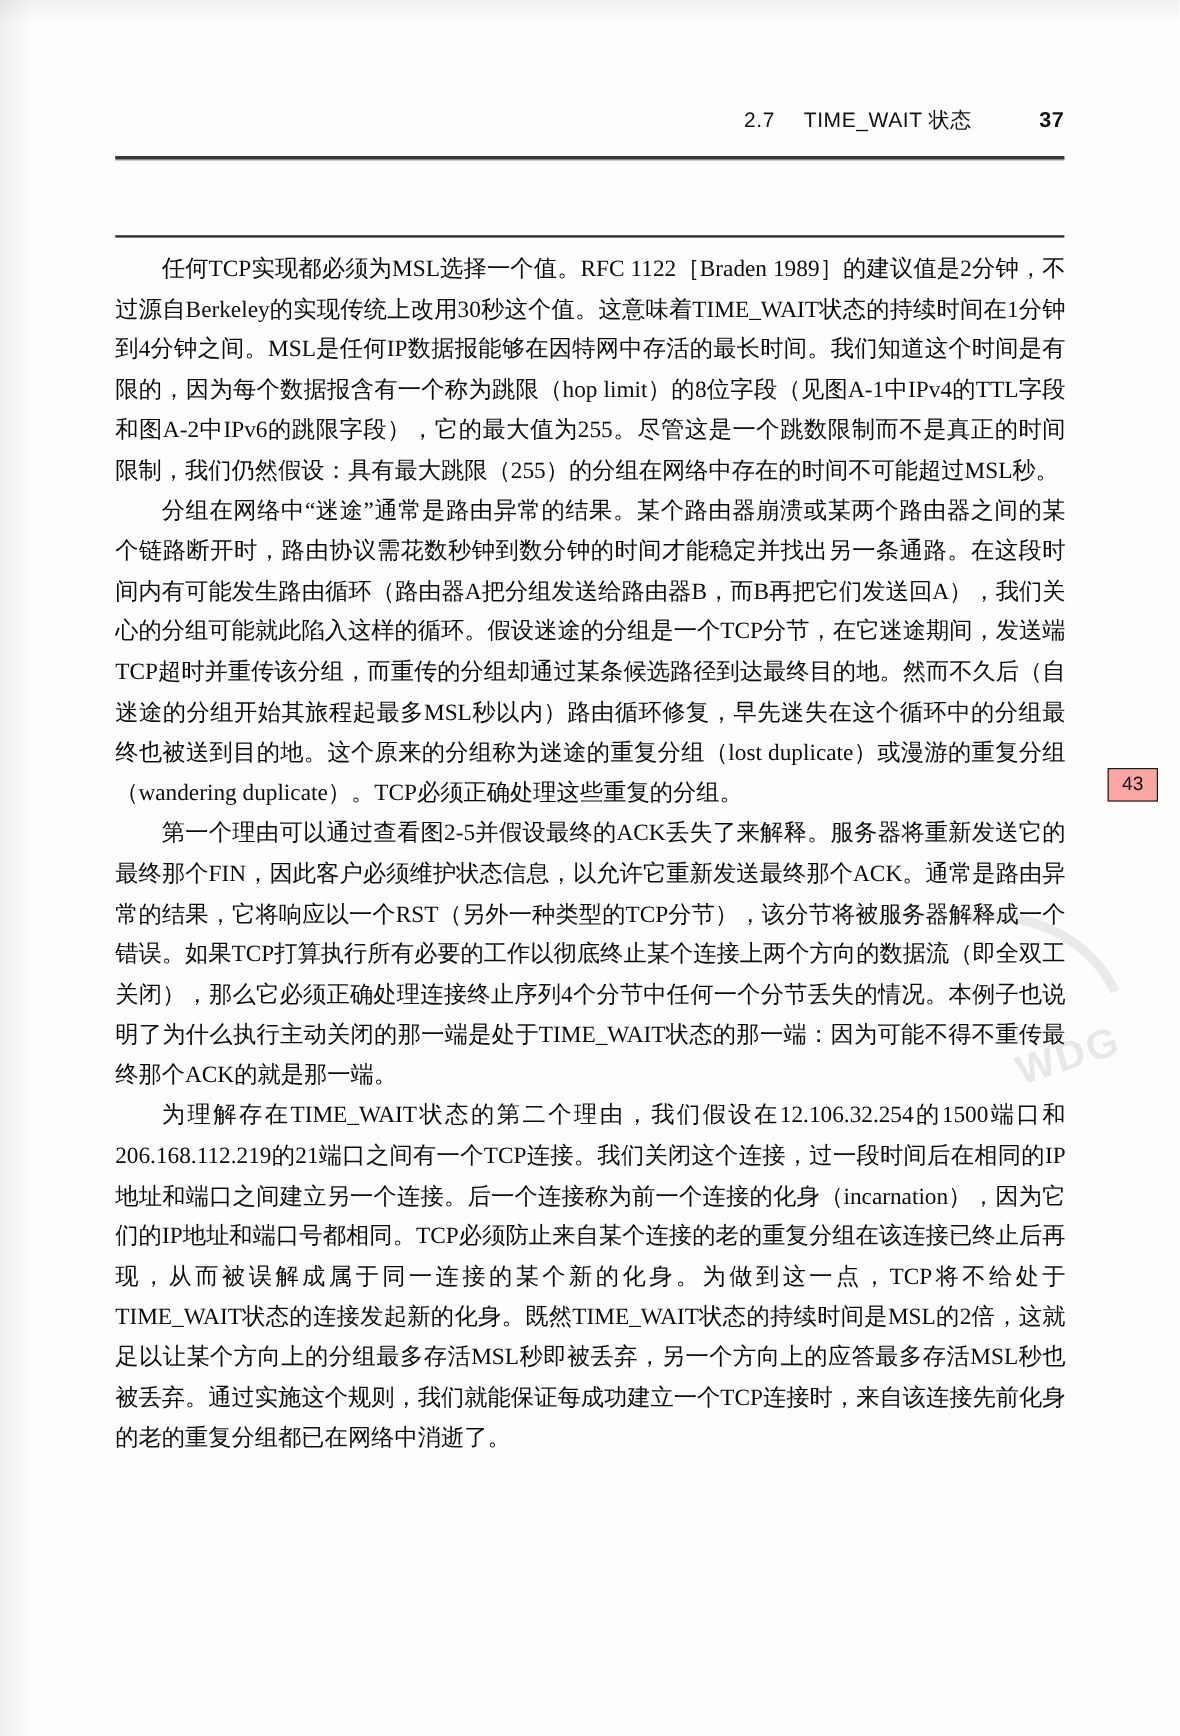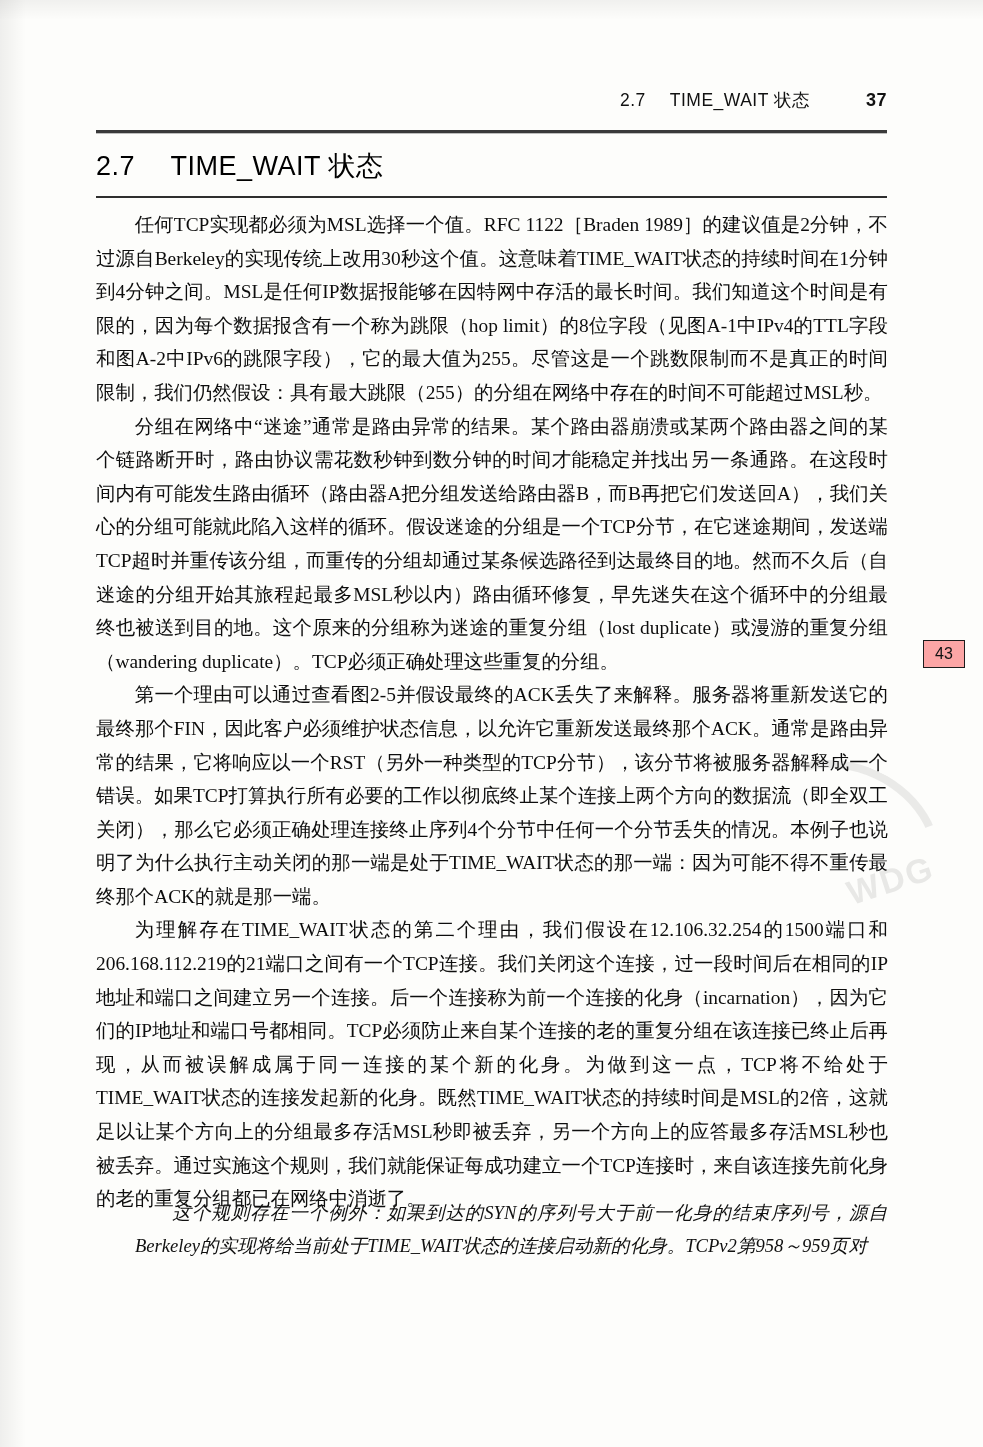--- a/index.html
+++ b/index.html
@@ -195,36 +195,29 @@
     <div class="edge-shade-left"></div>
     <div class="edge-shade-top"></div>
 
     <div class="running-head">
       <span class="sec-num">2.7</span>
       <span class="sec-title">TIME_WAIT 状态</span>
       <span class="folio">37</span>
     </div>
     <div class="head-rule"></div>
 
-    <div class="section-heading">
-      <span class="num">2.7</span>
-      <span>TIME_WAIT 状态</span>
-    </div>
     <div class="heading-rule"></div>
 
     <div class="body">
       <p>任何TCP实现都必须为MSL选择一个值。RFC 1122［Braden 1989］的建议值是2分钟，不过源自Berkeley的实现传统上改用30秒这个值。这意味着TIME_WAIT状态的持续时间在1分钟到4分钟之间。MSL是任何IP数据报能够在因特网中存活的最长时间。我们知道这个时间是有限的，因为每个数据报含有一个称为跳限（hop limit）的8位字段（见图A-1中IPv4的TTL字段和图A-2中IPv6的跳限字段），它的最大值为255。尽管这是一个跳数限制而不是真正的时间限制，我们仍然假设：具有最大跳限（255）的分组在网络中存在的时间不可能超过MSL秒。</p>
       <p>分组在网络中“迷途”通常是路由异常的结果。某个路由器崩溃或某两个路由器之间的某个链路断开时，路由协议需花数秒钟到数分钟的时间才能稳定并找出另一条通路。在这段时间内有可能发生路由循环（路由器A把分组发送给路由器B，而B再把它们发送回A），我们关心的分组可能就此陷入这样的循环。假设迷途的分组是一个TCP分节，在它迷途期间，发送端TCP超时并重传该分组，而重传的分组却通过某条候选路径到达最终目的地。然而不久后（自迷途的分组开始其旅程起最多MSL秒以内）路由循环修复，早先迷失在这个循环中的分组最终也被送到目的地。这个原来的分组称为迷途的重复分组（lost duplicate）或漫游的重复分组（wandering duplicate）。TCP必须正确处理这些重复的分组。</p>
       <p>第一个理由可以通过查看图2-5并假设最终的ACK丢失了来解释。服务器将重新发送它的最终那个FIN，因此客户必须维护状态信息，以允许它重新发送最终那个ACK。通常是路由异常的结果，它将响应以一个RST（另外一种类型的TCP分节），该分节将被服务器解释成一个错误。如果TCP打算执行所有必要的工作以彻底终止某个连接上两个方向的数据流（即全双工关闭），那么它必须正确处理连接终止序列4个分节中任何一个分节丢失的情况。本例子也说明了为什么执行主动关闭的那一端是处于TIME_WAIT状态的那一端：因为可能不得不重传最终那个ACK的就是那一端。</p>
       <p>为理解存在TIME_WAIT状态的第二个理由，我们假设在12.106.32.254的1500端口和206.168.112.219的21端口之间有一个TCP连接。我们关闭这个连接，过一段时间后在相同的IP地址和端口之间建立另一个连接。后一个连接称为前一个连接的化身（incarnation），因为它们的IP地址和端口号都相同。TCP必须防止来自某个连接的老的重复分组在该连接已终止后再现，从而被误解成属于同一连接的某个新的化身。为做到这一点，TCP将不给处于TIME_WAIT状态的连接发起新的化身。既然TIME_WAIT状态的持续时间是MSL的2倍，这就足以让某个方向上的分组最多存活MSL秒即被丢弃，另一个方向上的应答最多存活MSL秒也被丢弃。通过实施这个规则，我们就能保证每成功建立一个TCP连接时，来自该连接先前化身的老的重复分组都已在网络中消逝了。</p>
     </div>
 
-    <div class="note">
-      <p>这个规则存在一个例外：如果到达的SYN的序列号大于前一化身的结束序列号，源自Berkeley的实现将给当前处于TIME_WAIT状态的连接启动新的化身。TCPv2第958～959页对</p>
-    </div>
 
     <div class="margin-marker">
       <span>43</span>
     </div>
 
     <div class="watermark">
       <div class="wm-arc"></div>
       <div class="wm-text">WDG</div>
     </div>
 

